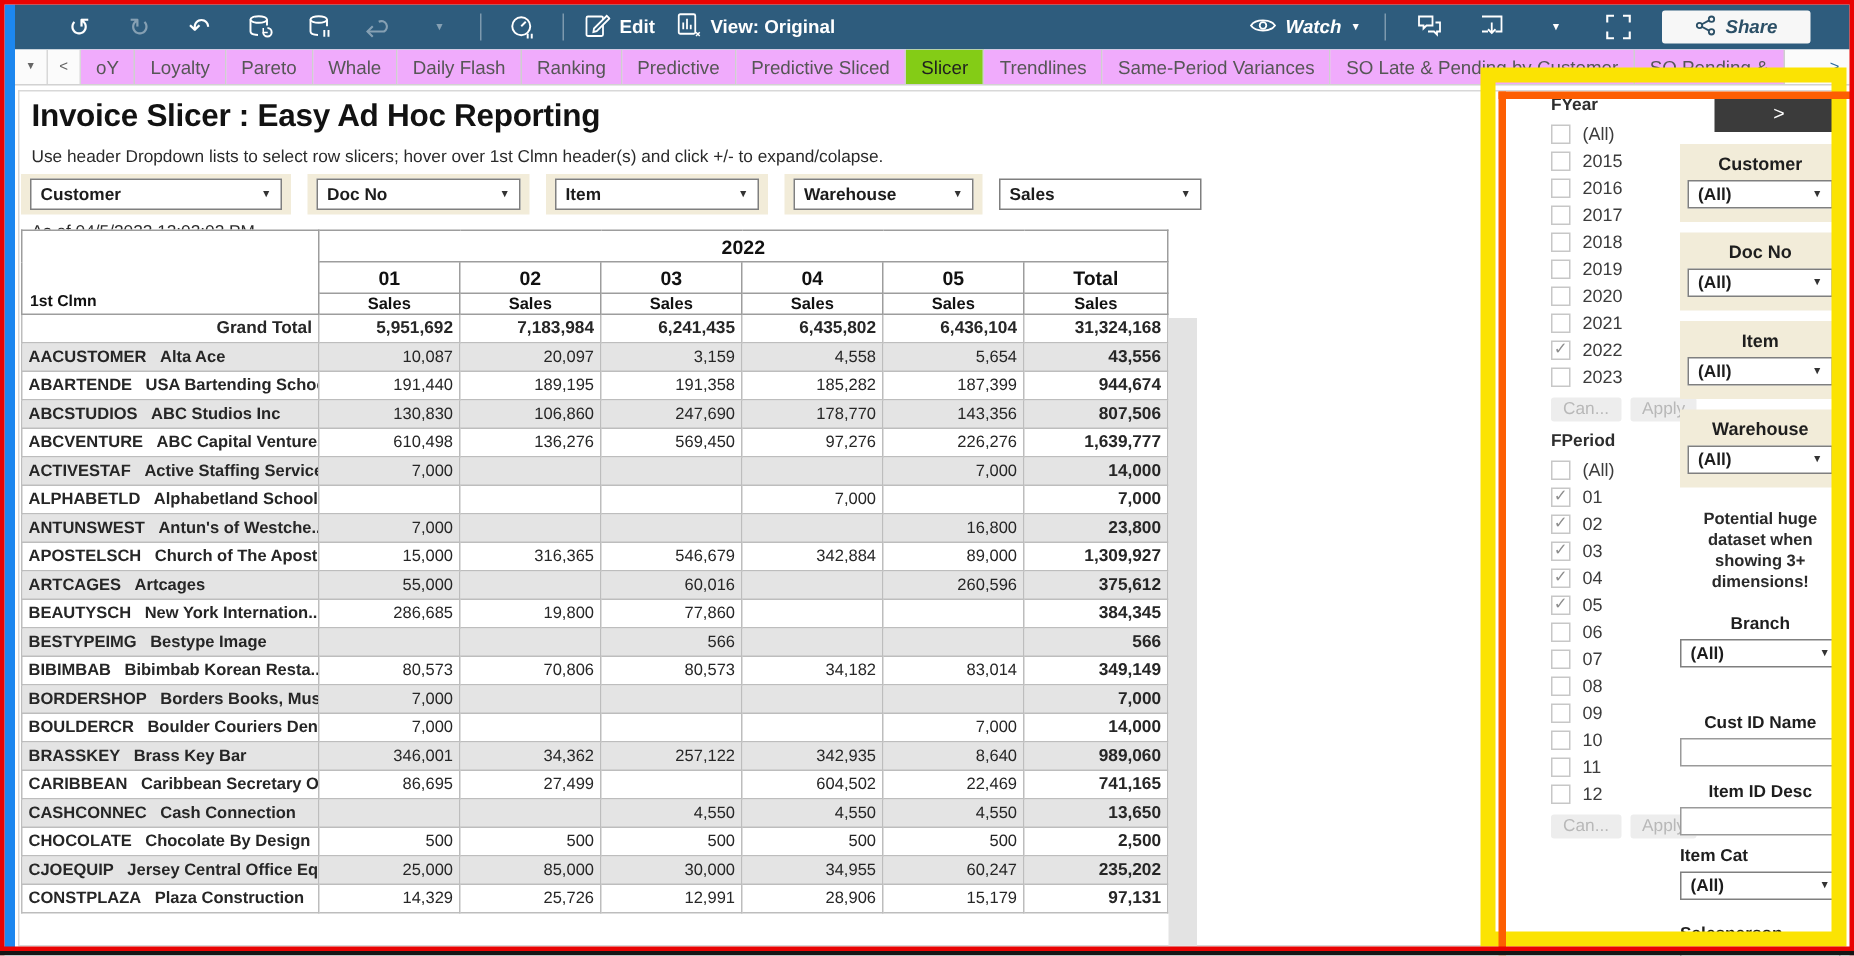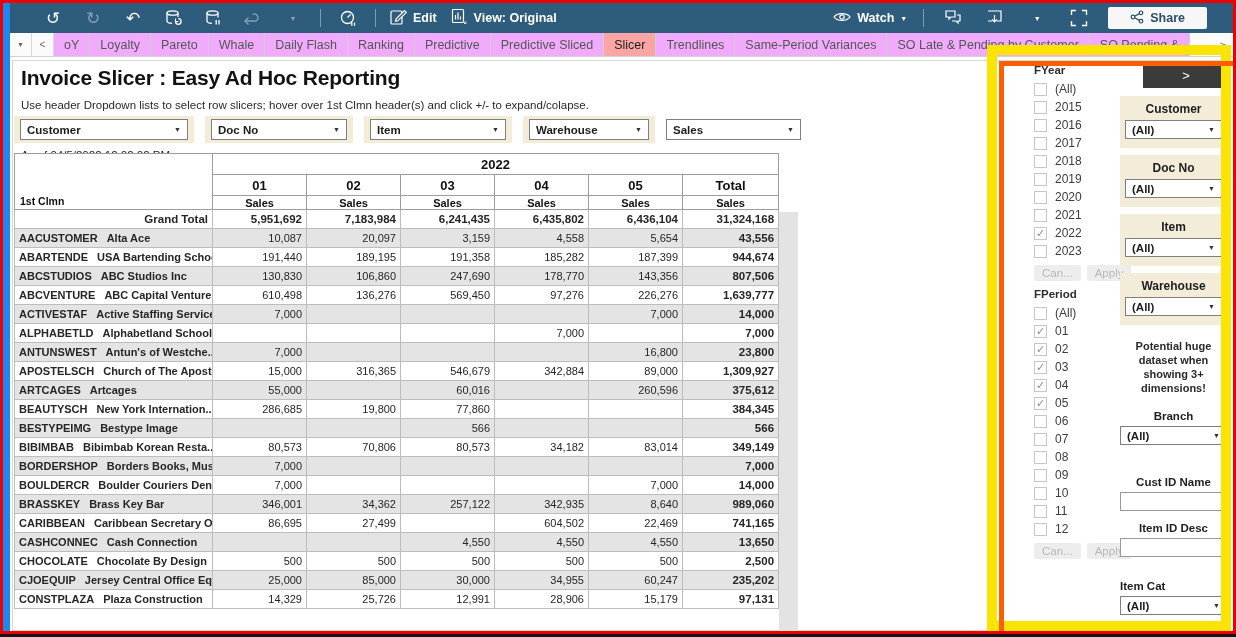--- a/index.html
+++ b/index.html
@@ -15,32 +15,32 @@
   
   .toolbar { position:absolute; left:10px; top:3px; right:3px; height:30px; background:#2e5c7d;
              display:flex; align-items:center; padding:0 26px 0 30px; gap:14px; color:#fff; }
   .tb-ico { width:26px; height:22px; display:flex; align-items:center; justify-content:center; cursor:pointer; }
   .tb-ico svg { display:block; }
   .glyph { font-size:17px; line-height:1; color:#fff; }
   .dim { opacity:.42; }
   .tb-divider { width:1px; height:18px; background:rgba(255,255,255,.38); }
   .tb-label-btn { display:flex; align-items:center; gap:6px; font-size:12.5px; font-weight:bold; cursor:pointer; white-space:nowrap; }
   .caret { font-size:7px; line-height:1; }
-  .tb-right { margin-left:auto; display:flex; align-items:center; gap:16px; }
+  .tb-right { margin-left:auto; display:flex; align-items:center; gap:16px;font-style:italic; }
   .share-btn { height:22px; background:#f7f7f7; border-radius:2px; color:#2b4f66; display:flex; align-items:center;
                gap:6px; font-size:12.5px; font-weight:bold; padding:0 22px; cursor:pointer; }
 
   
   .tabbar { position:absolute; left:10px; top:33px; right:3px; height:24px; background:#fbfbfb;
             border-bottom:1px solid #d2d2d2; display:flex; align-items:stretch; overflow:hidden; }
   .tab-navbtn { width:22px; display:flex; align-items:center; justify-content:center; color:#666;
                 font-size:10px; border-right:1px solid #d8d8d8; cursor:pointer; flex:none; }
   .tab { padding:0 10px; display:flex; align-items:center; font-size:12.5px; color:#565656;
          border-right:1px solid #cfcfcf; white-space:nowrap; cursor:pointer; flex:none; background:#f0abfc; }
-  .tab.active { background:#fca5a5; color:#1f1f1f;text-align:center; }
+  .tab.active { background:#84cc16; color:#1f1f1f;text-align:center; }
   .tab-scroll-right { position:absolute; right:4px; top:34px; width:18px; height:22px; display:flex; align-items:center;
                       justify-content:center; font-size:11px; color:#2b6b9e; cursor:pointer; z-index:10; background:#fbfbfb; }
 
   
   .dash-border { position:absolute; left:12px; top:60px; width:1218px; height:571px; border:1px solid #d8d8d8; pointer-events:none; }
 
   
   .page-title { position:absolute; left:21px; top:66px; font-size:21px; font-weight:bold; color:#121212; letter-spacing:-.2px; }
   .subtitle-row { position:absolute; left:21px; top:99px; display:flex; gap:38px; font-size:11.5px; color:#2a2a2a; white-space:nowrap;flex-direction:column; }
 
@@ -637,21 +637,21 @@
     <div class="warning">Potential huge dataset when showing 3+ dimensions!</div>
     <div class="field" style="margin-top: 8px;">
       <div class="flabel">Branch</div>
       <div class="dd">
         <span>(All)</span>
         <span class="caret">▼</span>
       </div>
     </div>
     <div class="field" style="margin-top: 24px;"><div class="flabel">Cust ID Name</div><input class="ti" type="text" style=""></div>
     <div class="field" style="margin-top: 4px;"><div class="flabel">Item ID Desc</div><input class="ti" type="text" style=""></div>
-    <div class="field" style="margin-top: 16px;">
+    <div class="field" style="margin-top: 1px;">
       <div class="flabel left">Item Cat</div>
       <div class="dd">
         <span>(All)</span>
         <span class="caret">▼</span>
       </div>
     </div>
     <div class="field" style="margin-top: 10px;">
       <div class="flabel left">Salesperson</div>
       <div class="dd"></div>
     </div>

